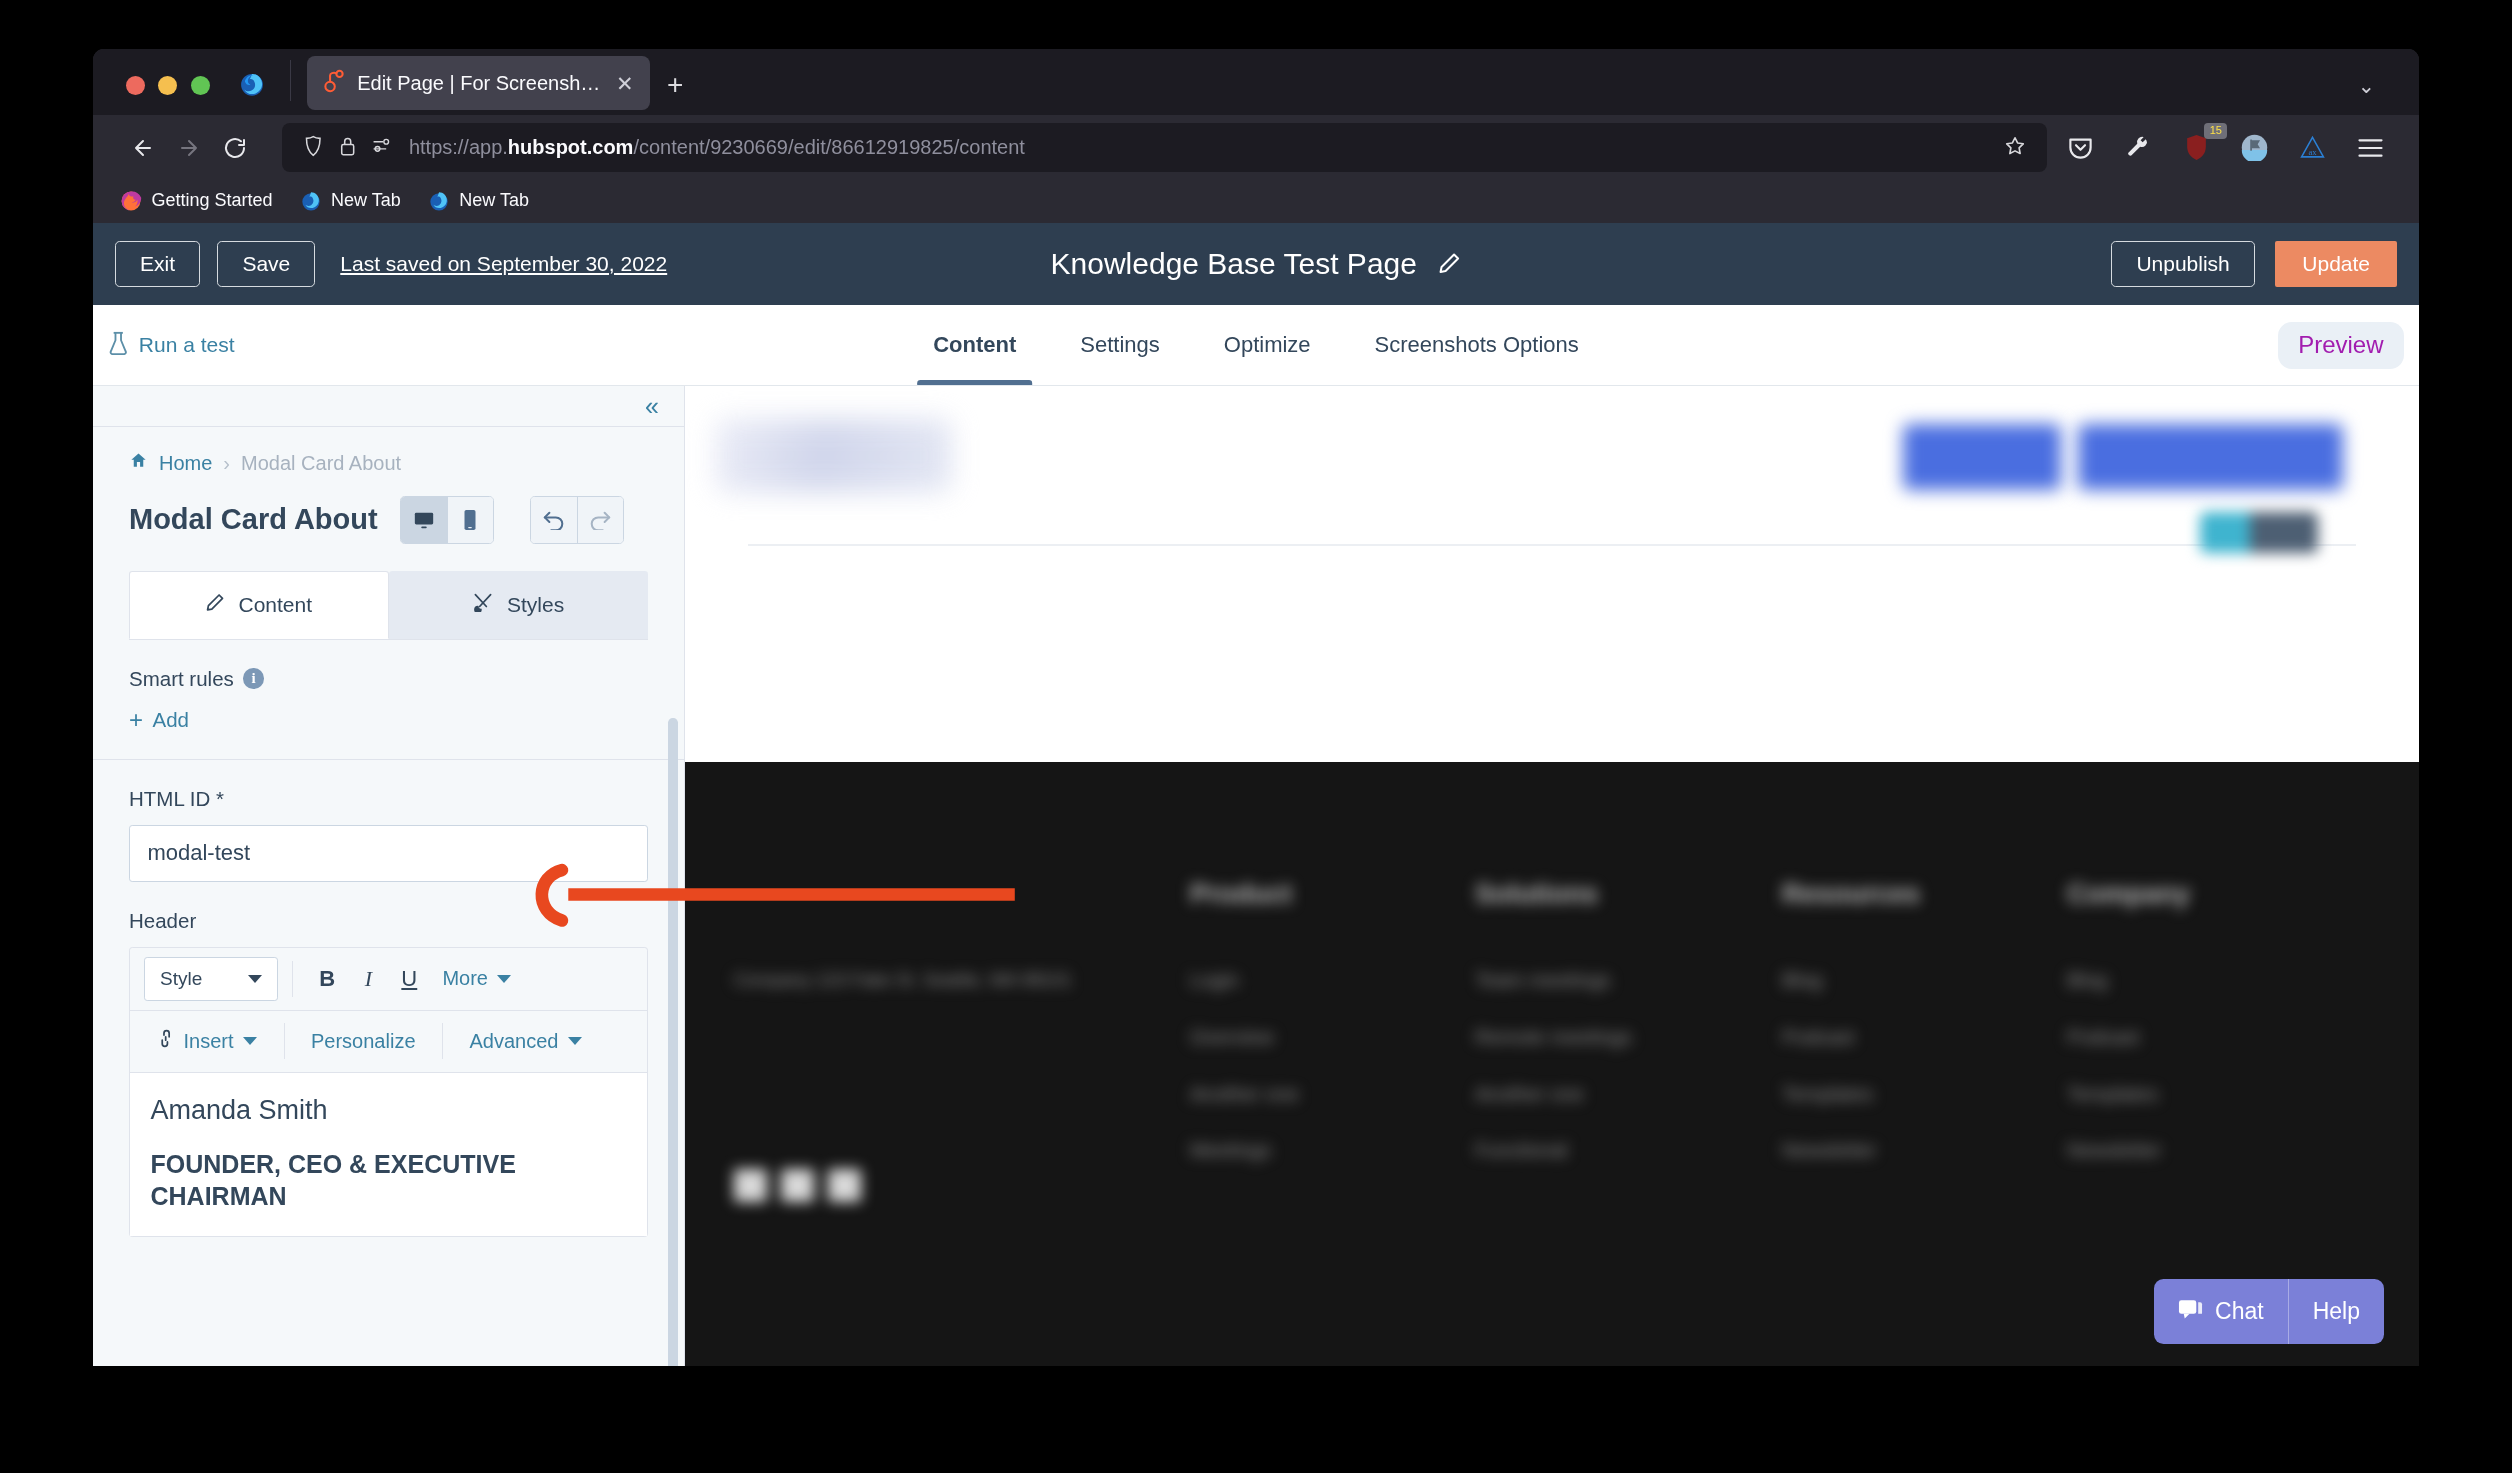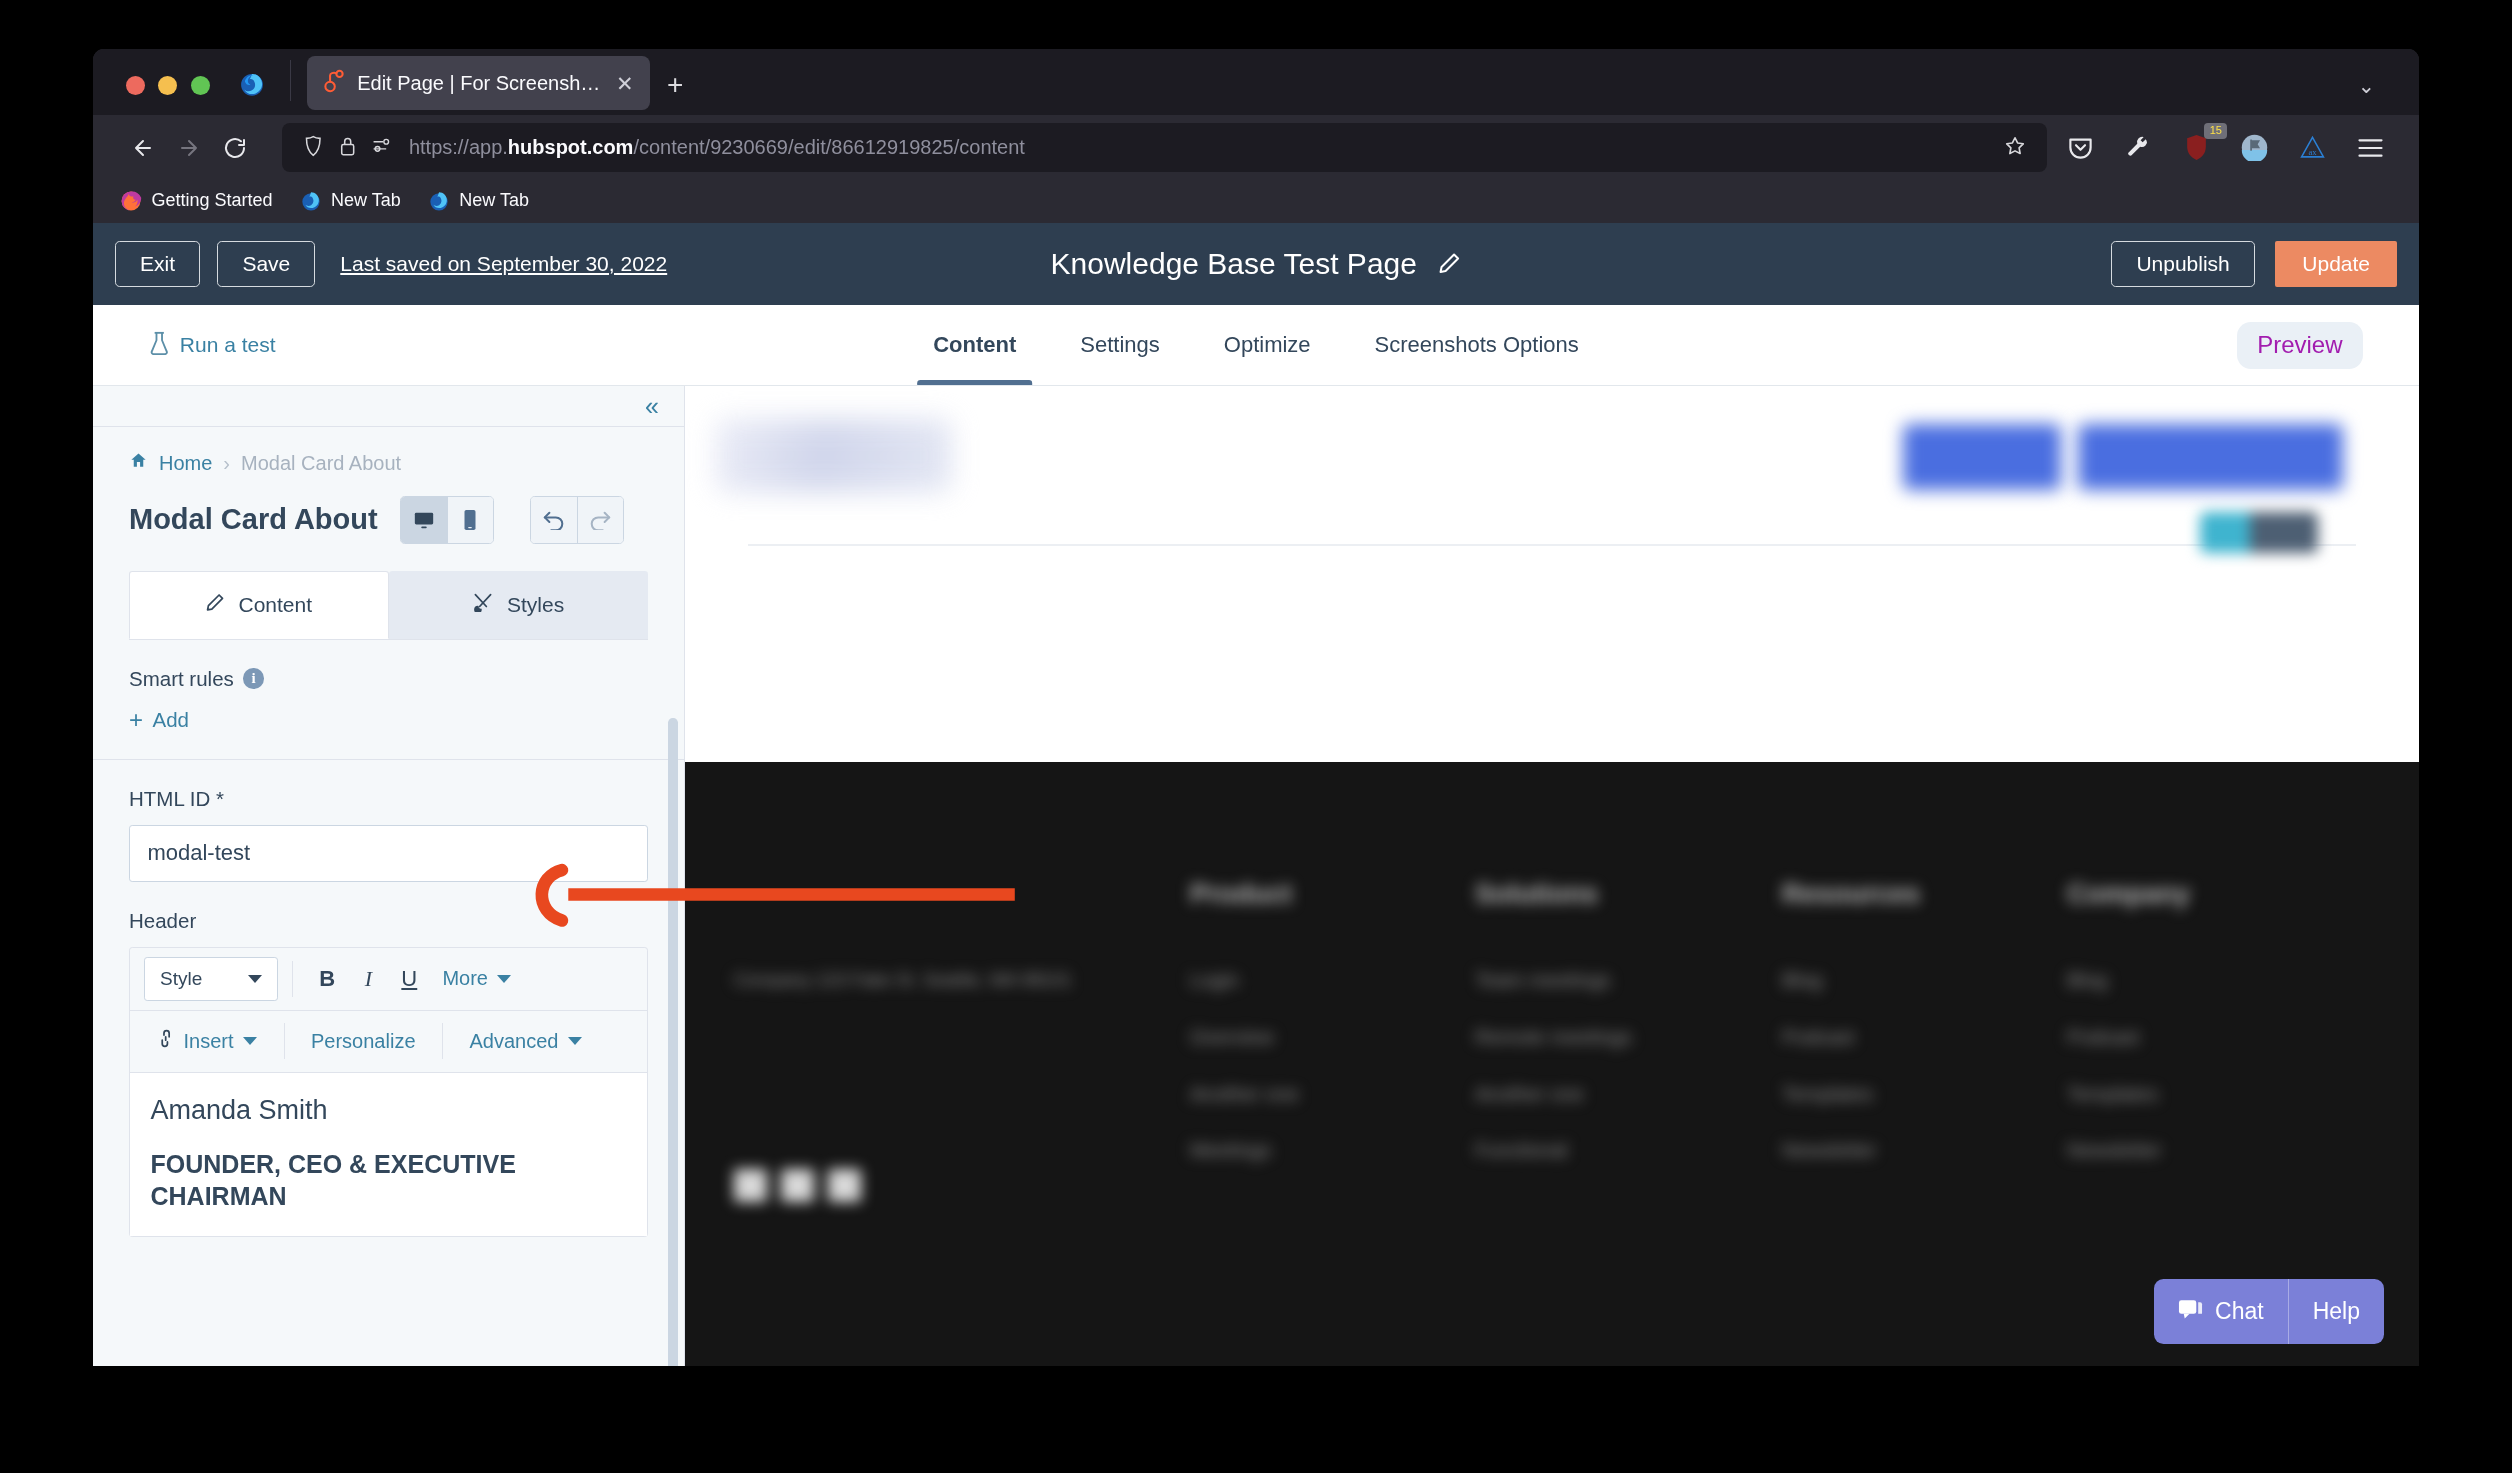--- a/index.html
+++ b/index.html
@@ -93,21 +93,21 @@
   }
   .hs-title { color: #fff; font-size: 30px; }
   .topbar-right { margin-left: auto; display: flex; align-items: center; gap: 20.5px; }
   .hs-btn-primary {
     background: #ec8a62; color: #fff; border: none; border-radius: 2px;
     font-size: 21px; font-family: inherit; padding: 11px 27px; cursor: pointer;
   }
 
   .hs-tabbar {
     height: 81px; background: #fff; border-bottom: 0.8px solid #e2e7ec;
-    display: flex; align-items: center; padding: 0 56px; position: relative;
+    display: flex; align-items: center; padding: 0 15px; position: relative;
   }
   .runtest { display: flex; align-items: center; gap: 10.3px; color: #3a81a3; font-size: 21px; cursor: pointer; }
   .hs-tabs { position: absolute; left: 50%; transform: translateX(-50%); display: flex; gap: 0; height: 100%; }
   .hs-tab {
     display: flex; align-items: center; padding: 0 32px; height: 100%;
     font-size: 22px; color: #33475b; position: relative; cursor: pointer;
   }
   .hs-tab.active { font-weight: 700; }
   .hs-tab.active::after {
     content: ""; position: absolute; left: 16px; right: 16px; bottom: 0;

